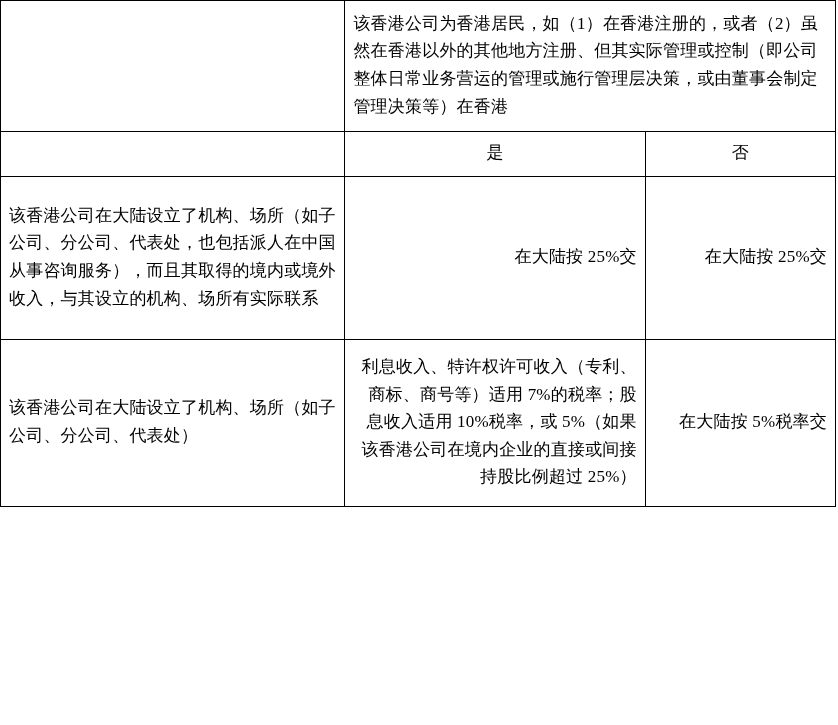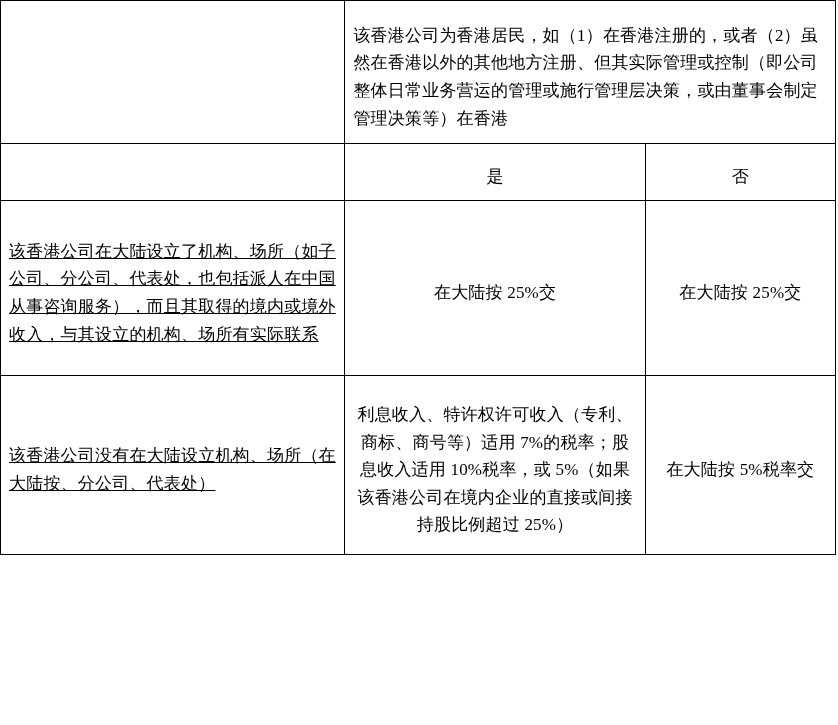--- a/index.html
+++ b/index.html
@@ -22,29 +22,28 @@
   }
   table.tax-table {
     border-collapse: collapse;
     width: 836px;
     margin: 0;
     table-layout: fixed;
   }
   table.tax-table td {
     border: 1px solid #000000;
     vertical-align: middle;
-    padding: 16px 8px 6px 8px;
+    padding: 4px 8px 6px 8px;
     font-size: 17px;
     line-height: 1.62;
     letter-spacing: 0.2px;
     word-break: break-all;
   }
   td.col-label {
     width: 344px;
-    text-decoration: underline;
   }
   td.col-yes {
     width: 300px;
   }
   td.col-no {
     width: 190px;
   }
   td.blank-cell {
     border-left: none;
     border-top: none;
@@ -58,21 +57,21 @@
     text-align: center;
     vertical-align: middle;
     padding-top: 5px;
     padding-bottom: 5px;
   }
   td.desc {
     text-align: left;
     vertical-align: middle;
   }
   td.value {
-    text-align: center;
+    text-align: right;
     vertical-align: middle;
   }
   .row-h1 td { height: 120px; }
   .row-h2 td { height: 34px; }
   .row-h3 td { height: 152px; }
   .row-h4 td { height: 198px; }
   .row-h5 td { height: 156px; }
 </style>
 </head>
 <body>
@@ -93,19 +92,19 @@
         <td class="col-label"></td>
         <td class="yesno col-yes">是</td>
         <td class="yesno col-no">否</td>
       </tr>
       <tr class="row-h3">
         <td class="desc col-label">该香港公司在大陆设立了机构、场所（如子公司、分公司、代表处，也包括派人在中国从事咨询服务），而且其取得的境内或境外收入，与其设立的机构、场所有实际联系</td>
         <td class="value col-yes">在大陆按 25%交</td>
         <td class="value col-no">在大陆按 25%交</td>
       </tr>
       <tr class="row-h5">
-        <td class="desc col-label">该香港公司没有在大陆设立机构、场所（在大陆按、分公司、代表处）</td>
+        <td class="desc col-label">该香港公司在大陆设立了机构、场所（如子公司、分公司、代表处）</td>
         <td class="value col-yes">利息收入、特许权许可收入（专利、商标、商号等）适用 7%的税率；股息收入适用 10%税率，或 5%（如果该香港公司在境内企业的直接或间接持股比例超过 25%）</td>
         <td class="value col-no">在大陆按 5%税率交</td>
       </tr>
     </tbody>
   </table>
 </div>
 
 </body></html>

